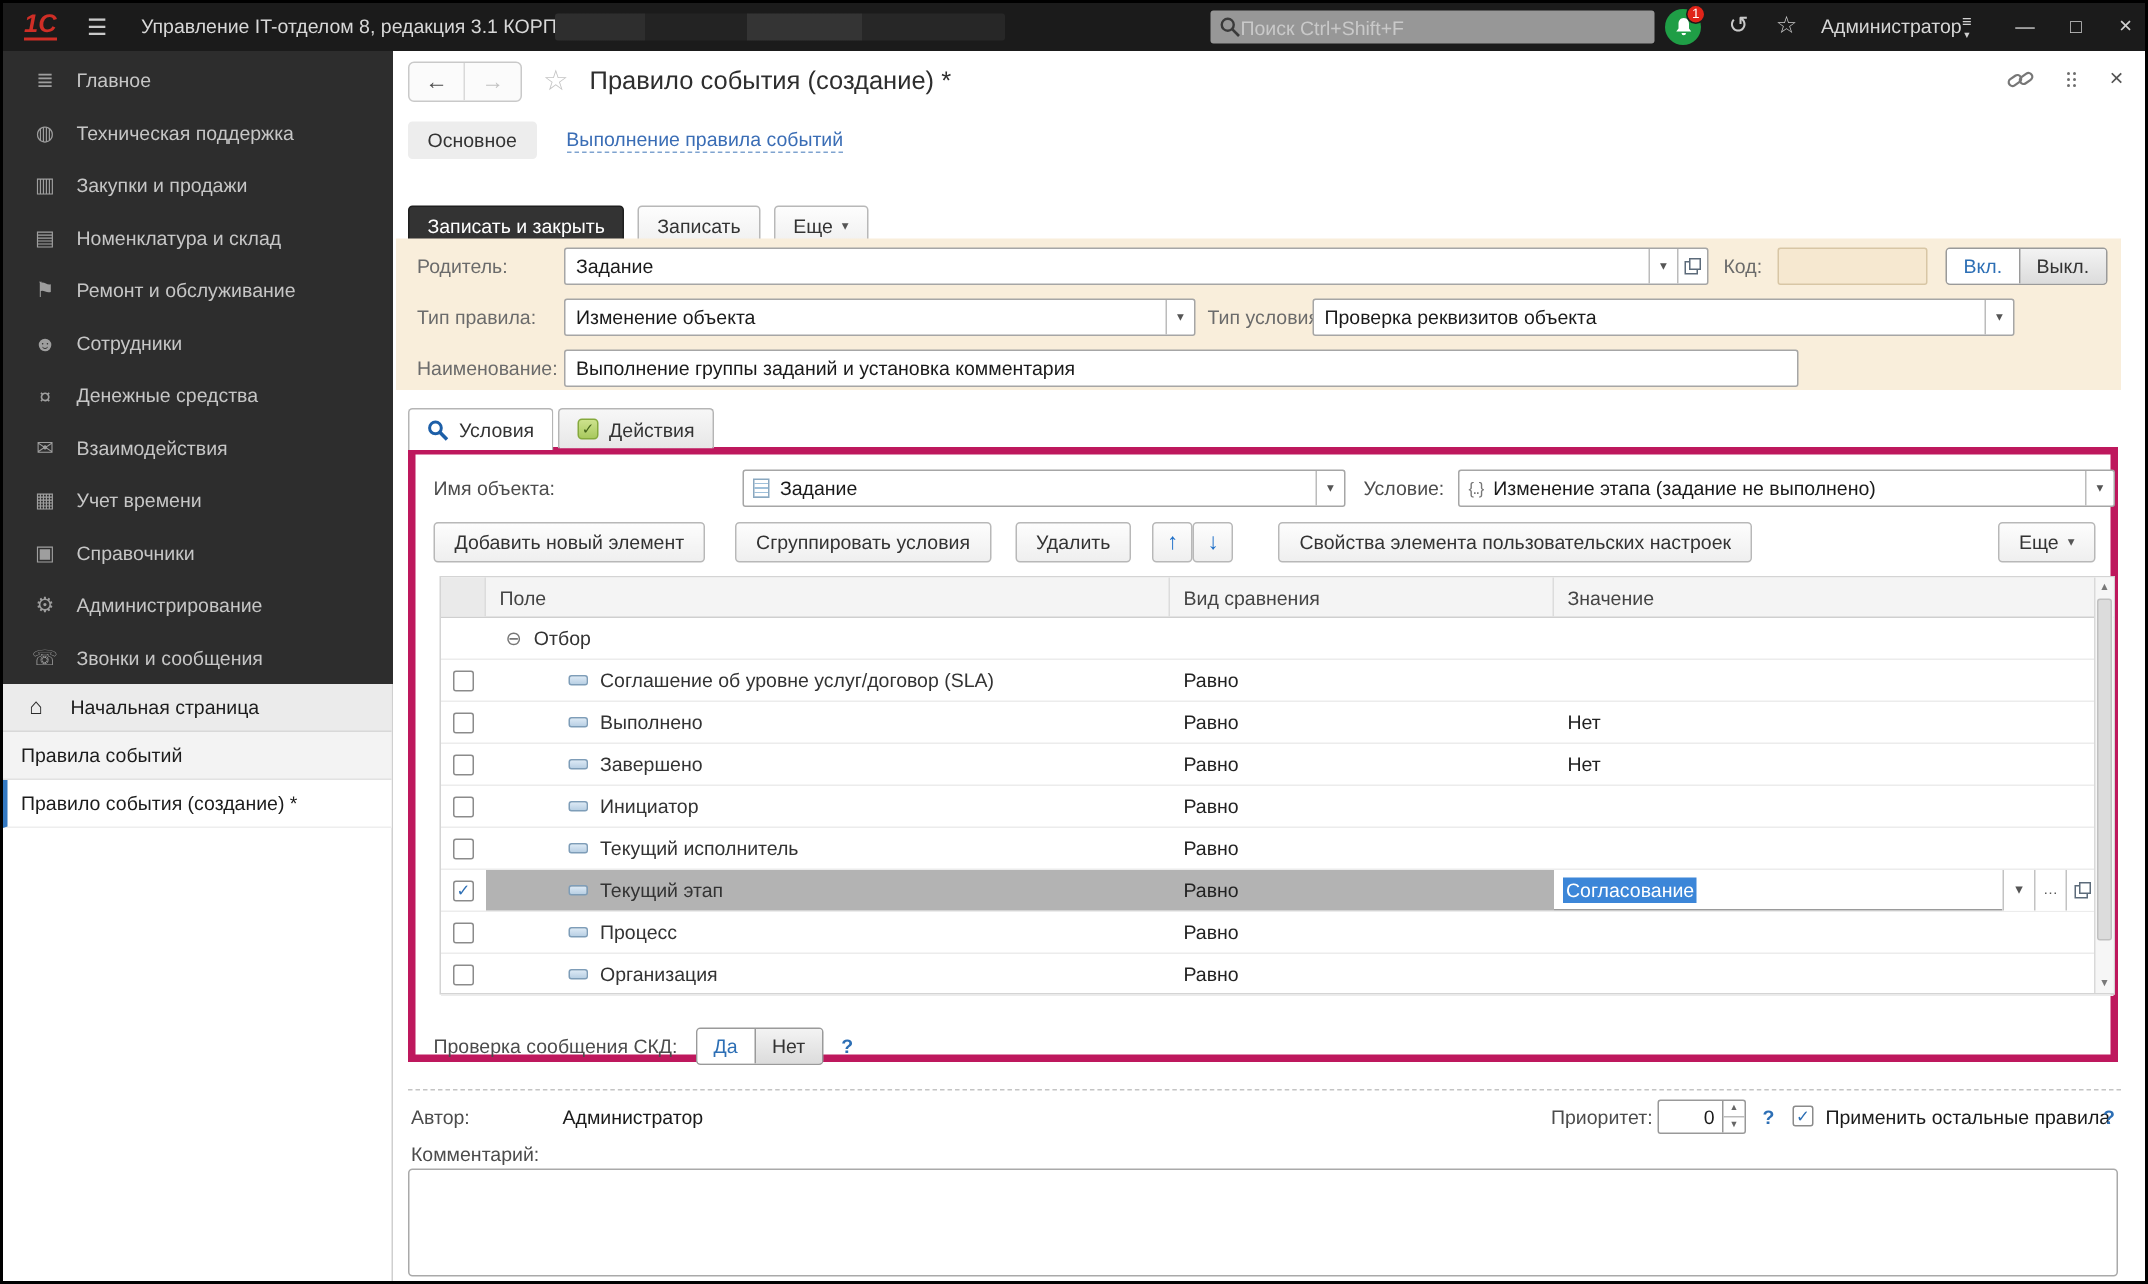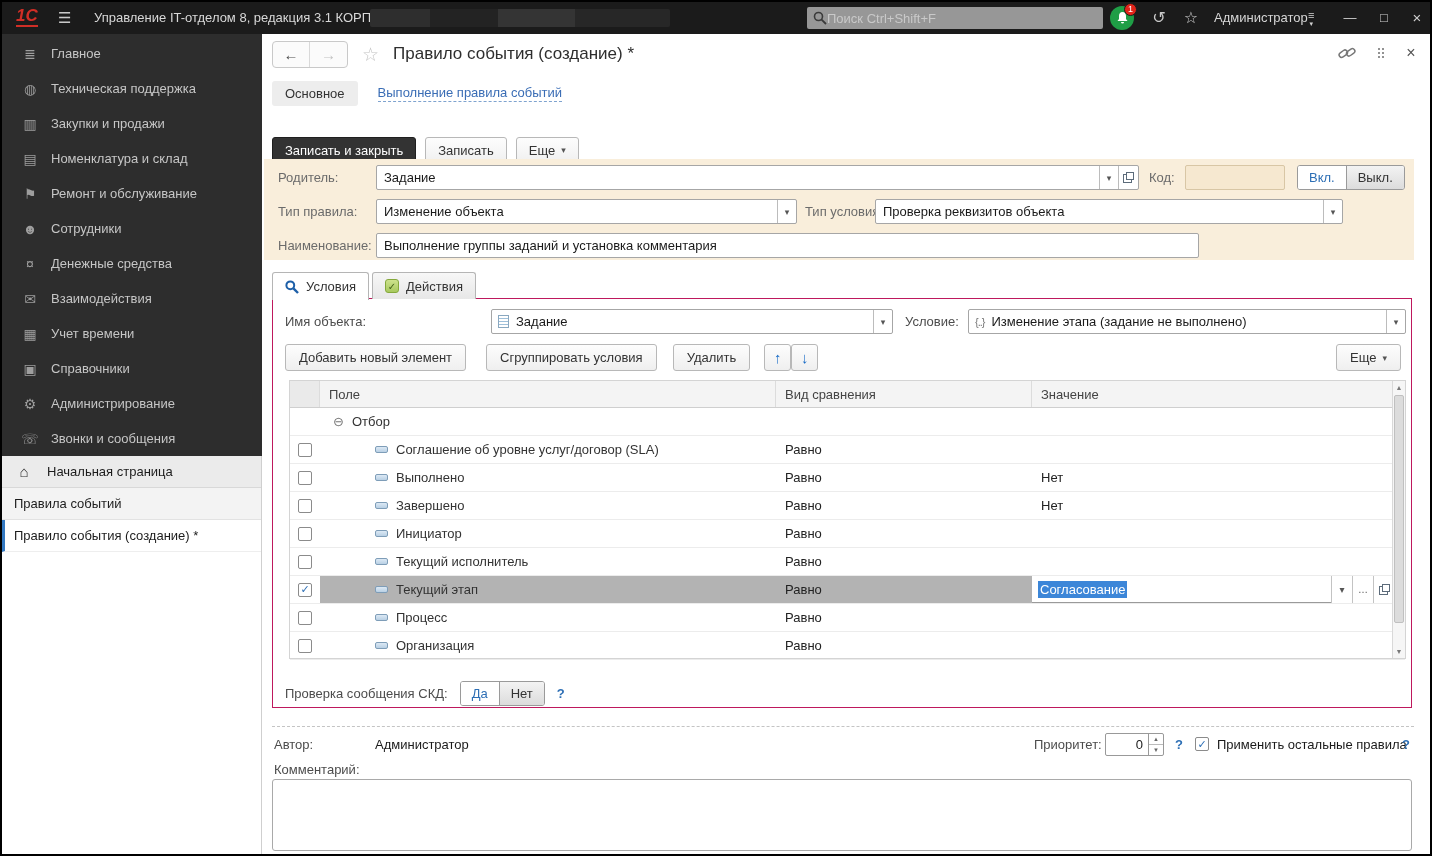--- a/index.html
+++ b/index.html
@@ -79,21 +79,21 @@
 
   .open-ic { position:relative; width:11px; height:11px; display:inline-block; }
   .open-ic::before { content:""; position:absolute; left:0; bottom:0; width:7px; height:7px; border:1px solid #5c6b7a; }
   .open-ic::after { content:""; position:absolute; right:0; top:0; width:6px; height:6px; border:1px solid #5c6b7a; background:#fff; }
 
   
   .inner-tabs { position:absolute; left:10px; top:238px; height:27px; display:flex; z-index:2; }
   .itab { display:flex; align-items:center; gap:7px; padding:0 12px; border:1px solid #b5b5b5; border-bottom:none; border-radius:3px 3px 0 0; background:linear-gradient(#f7f7f7,#e7e7e7); margin-right:3px; height:27px; }
   .itab.active { background:#fff; height:28px; }
   .check-ic { width:14px; height:14px; border:1px solid #85a93c; border-radius:3px; background:linear-gradient(#cde28d,#a8c95e); color:#44631a; font-size:10px; font-weight:bold; display:flex; align-items:center; justify-content:center; }
-  .panel { position:absolute; left:10px; top:264px; width:1140px; height:410px; border:1px solid #be185d; background:#fff; }
+  .panel { position:absolute; left:10px; top:264px; width:1140px; height:410px; border:5px solid #be185d; background:#fff; }
   .panel .plbl { position:absolute; color:#4c4c4c; line-height:25px; white-space:nowrap; }
   .doc-ic { width:11px; height:13px; border:1px solid #8aa8c0; background:repeating-linear-gradient(#fff,#fff 2px,#9fc0da 2px,#9fc0da 3px); margin-left:6px; }
   .braces-ic { color:#777; font-size:11px; margin-left:6px; letter-spacing:-1px; }
 
   .ptoolbar { position:absolute; left:12px; top:45px; right:10px; height:27px; display:flex; align-items:center; }
   .tbtn { height:27px; display:inline-flex; align-items:center; padding:0 13px; background:linear-gradient(#fdfdfd,#efefef); border:1px solid #b8b8b8; border-radius:3px; color:#333; white-space:nowrap; }
   .arrowbtn { width:27px; padding:0; justify-content:center; font-weight:bold; color:#1e6fc8; font-size:15px; }
 
   
   .cond-table { position:absolute; left:16px; top:81px; width:1117px; height:279px; border:1px solid #d4d4d4; background:#fff; }
@@ -343,20 +343,21 @@
         <span class="txt">Изменение этапа (задание не выполнено)</span>
         <span class="dd">▾</span>
       </div>
 
       <div class="ptoolbar">
         <div class="tbtn">Добавить новый элемент</div>
         <div class="tbtn" style="margin-left:20px;">Сгруппировать условия</div>
         <div class="tbtn" style="margin-left:16px;">Удалить</div>
         <div class="tbtn arrowbtn" style="margin-left:14px;">↑</div>
         <div class="tbtn arrowbtn">↓</div>
+        <div class="tbtn" style="margin-left:30px;">Свойства элемента пользовательских настроек</div>
         <div class="tbtn" style="margin-left:auto;">
             <span>Еще</span>
             <span class="dd-caret">▾</span>
           </div>
       </div>
 
       <div class="cond-table">
         <div class="thead">
           <div class="tc c0"></div>
           <div class="tc c1">Поле</div>

